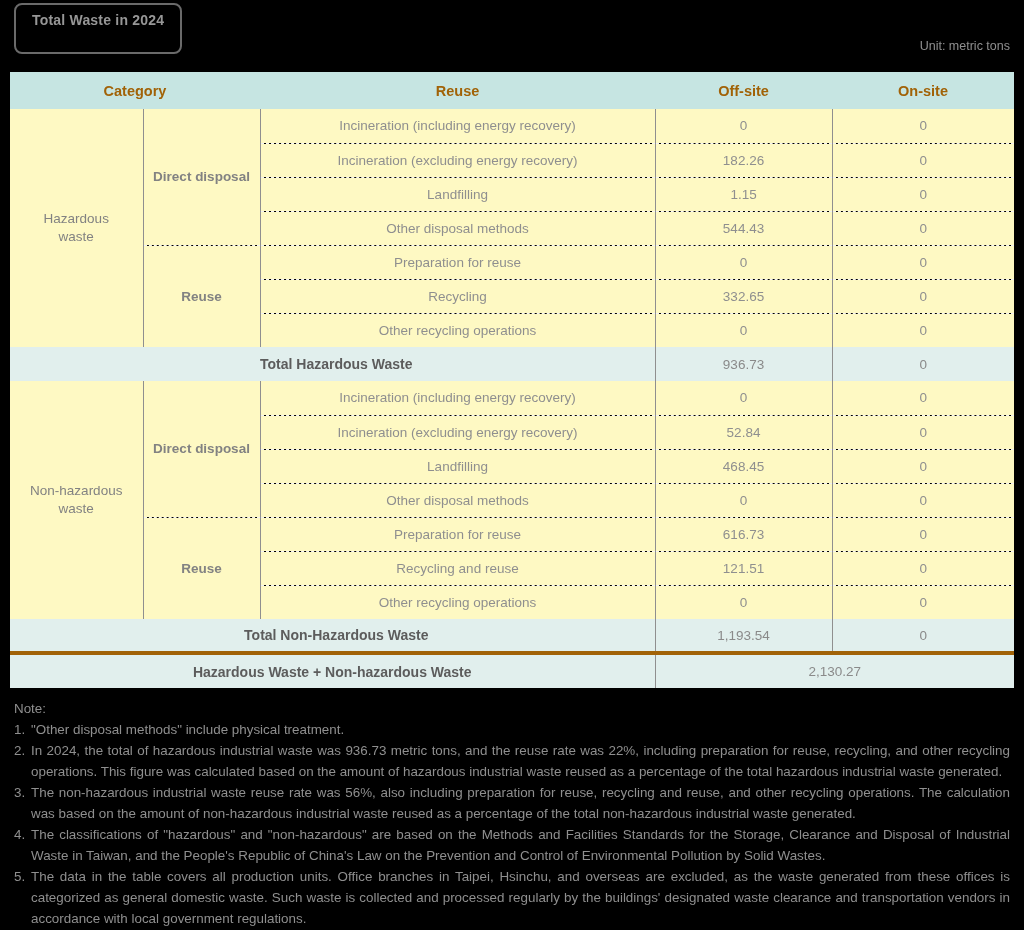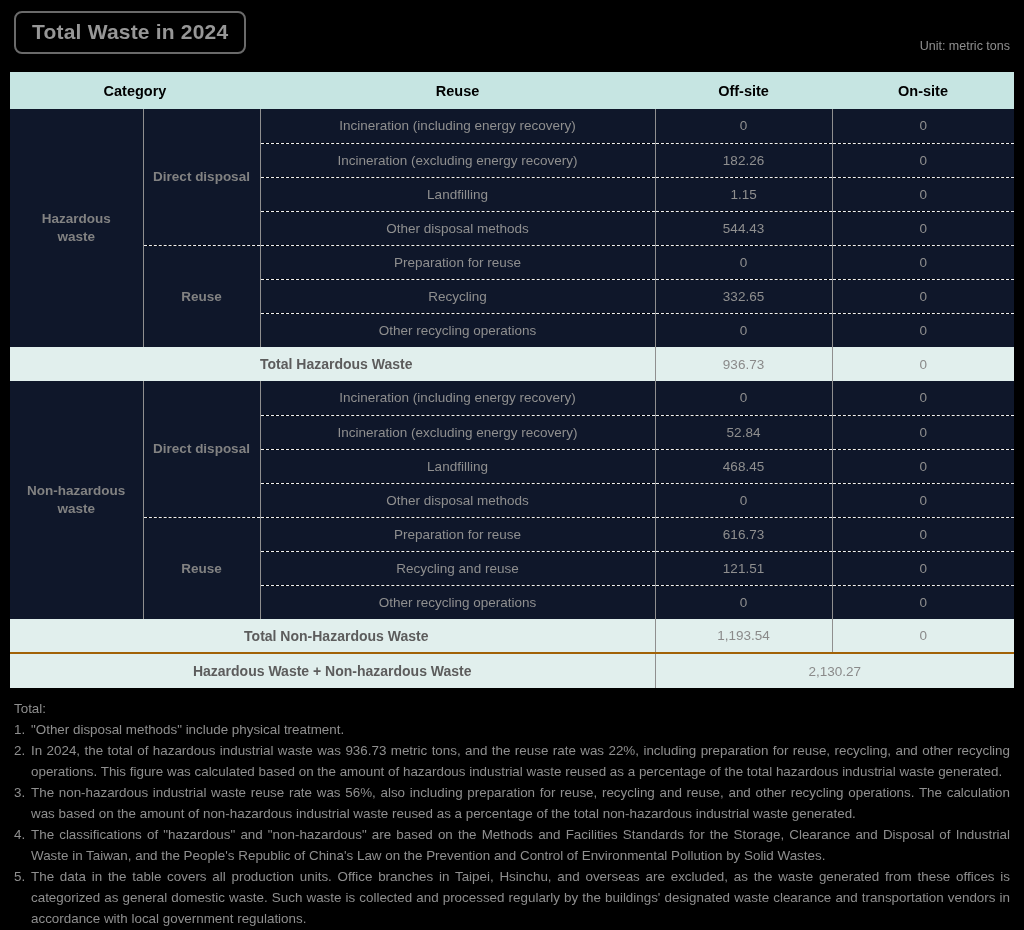--- a/index.html
+++ b/index.html
@@ -18,22 +18,22 @@
     display: flex;
     justify-content: space-between;
     align-items: flex-end;
     padding: 14px 14px 0 14px;
     height: 40px;
   }
   .title-box {
     display: inline-block;
     border: 2px solid #6a6a6a;
     border-radius: 8px;
-    padding: 7px 16px 8px 16px;
-    font-size: 21px;
+    padding: 7px 16px 24px 16px;
+    font-size: 14px;
     font-weight: bold;
     color: #979797;
     letter-spacing: 0.2px;
     text-align: center;
   }
   .unit {
     font-size: 12.5px;
     color: #8f8f8f;
     padding-bottom: 1px;
     text-align: center;
@@ -48,53 +48,53 @@
   }
   table.waste th, table.waste td {
     padding: 0 8px;
     text-align: center;
     vertical-align: middle;
     overflow: hidden;
   }
   thead tr { height: 37px; }
   thead th {
     background: #c6e5e2;
-    color: #000000;
+    color: #a16207;
     font-size: 14.5px;
     font-weight: bold;
   }
   tbody tr { height: 34px; }
   td {
     color: #8f8f8f;
     font-size: 13.5px;
-    background: #0f172a;
+    background: #fef9c3;
   }
   td.cat {
-    font-weight: bold;
+    font-weight: normal;
     color: #828282;
     line-height: 1.35;
   }
   td.grp { font-weight: bold; color: #828282; }
   td.v  { border-left: 1px solid #8f8f8f; }
   td.db { border-bottom: 1px dashed #f2f2f2; }
 
   tr.total td {
     background: #e1efed;
     color: #8a8a8a;
   }
   tr.total td.tlabel {
     font-weight: bold;
     color: #5c5c5c;
     font-size: 14px;
     padding-left: 16px;
   }
   tr.grand { height: 35px; }
   tr.grand td {
     background: #e1efed;
-    border-top: 2px solid #a16207;
+    border-top: 4px solid #a16207;
   }
   tr.grand td.glabel {
     font-weight: bold;
     color: #5c5c5c;
     font-size: 14px;
   }
   tr.grand td.gval { color: #8a8a8a; }
 
   
   .notes {
@@ -233,21 +233,21 @@
       </tr>
 
       <tr class="grand">
         <td class="glabel" colspan="3">Hazardous Waste + Non-hazardous Waste</td>
         <td class="gval v" colspan="2">2,130.27</td>
       </tr>
     </tbody>
   </table>
 
   <div class="notes">
-    <div>Total:</div>
+    <div>Note:</div>
     <div class="note">
       <span class="nnum">1.</span>
       <span class="ntext">"Other disposal methods" include physical treatment.</span>
     </div>
     <div class="note">
       <span class="nnum">2.</span>
       <span class="ntext">In 2024, the total of hazardous industrial waste was 936.73 metric tons, and the reuse rate was 22%, including preparation for reuse, recycling, and other recycling operations. This figure was calculated based on the amount of hazardous industrial waste reused as a percentage of the total hazardous industrial waste generated.</span>
     </div>
     <div class="note">
       <span class="nnum">3.</span>

